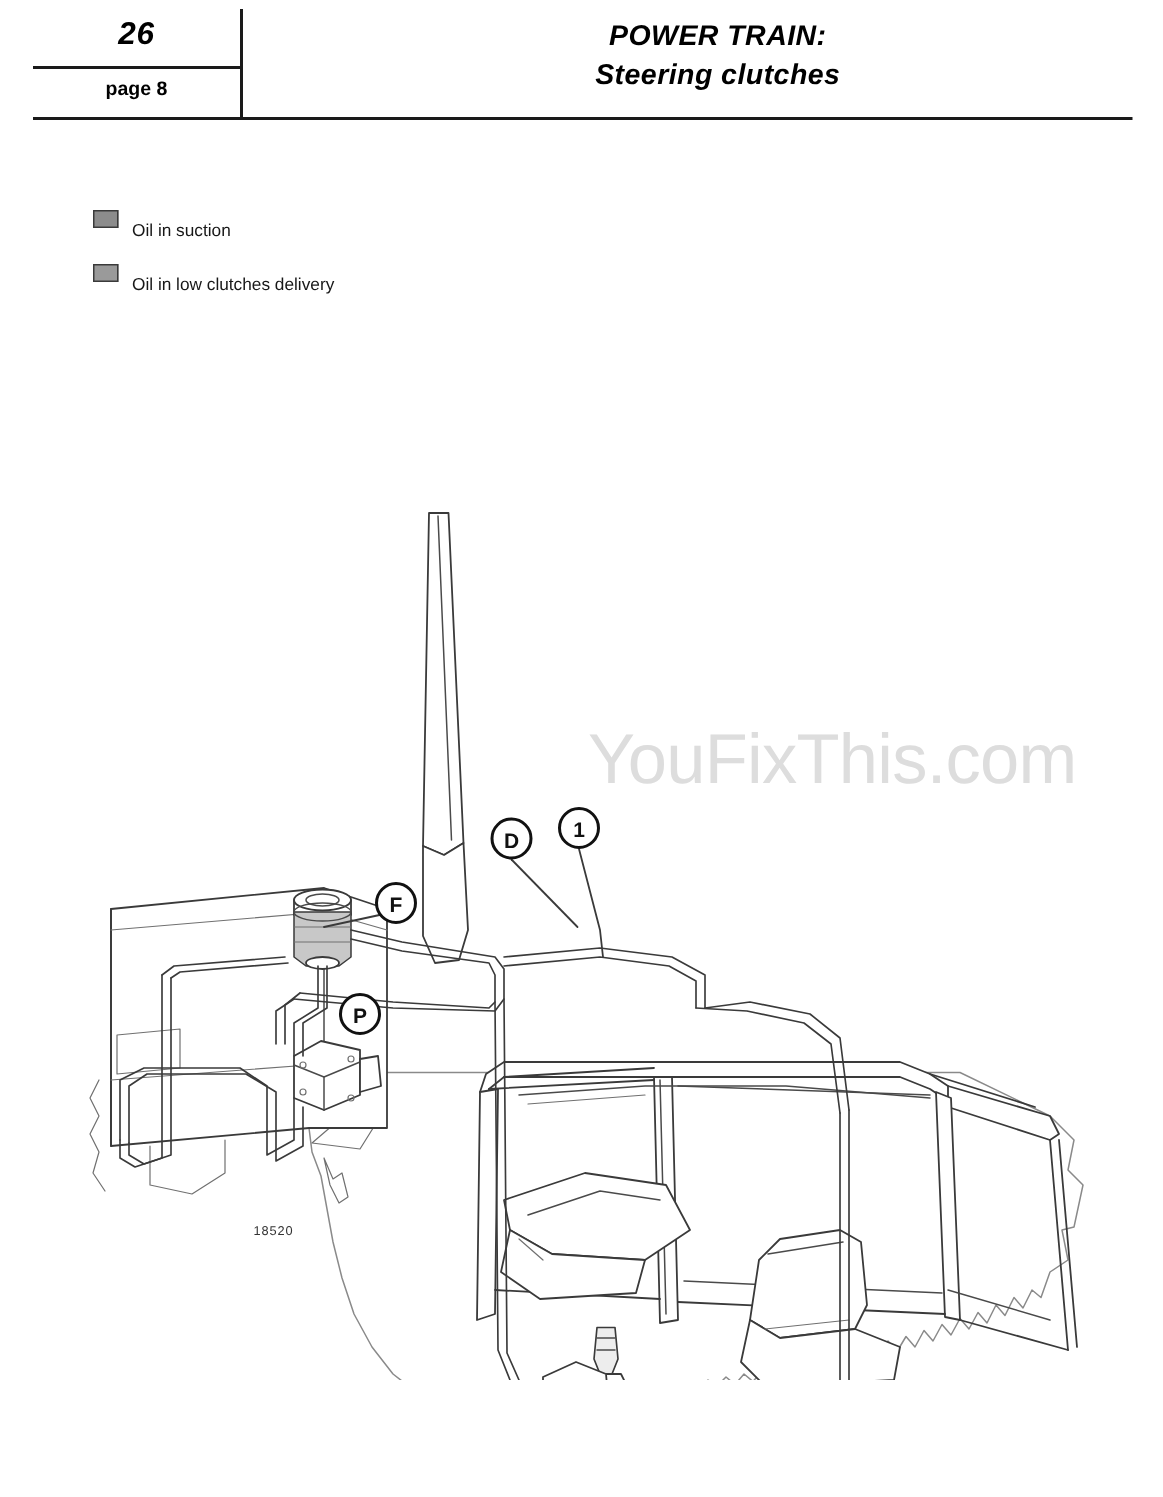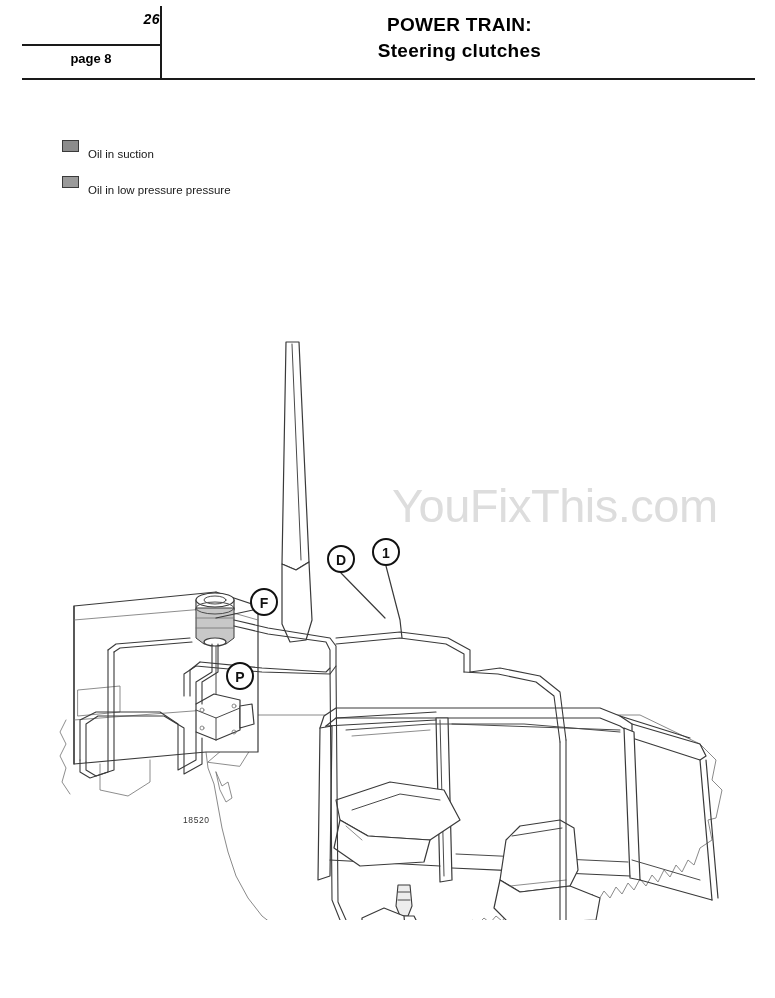--- a/index.html
+++ b/index.html
@@ -35,41 +35,42 @@
     width: 733px; height: 2px;
   }
   #hdr-divider {
     left: 160px; top: 6px;
     width: 2px; height: 74px;
   }
   #chapter-number {
     position: absolute;
     left: 22px; top: 11px;
     width: 138px;
-    text-align: right;
-    font-size: 14px;
+    text-align: center;
+    font-size: 21px;
     font-weight: bold;
     font-style: italic;
     letter-spacing: 0.5px;
   }
   #page-label {
     position: absolute;
     left: 22px; top: 51px;
     width: 138px;
     text-align: center;
     font-size: 13px;
     font-weight: bold;
   }
   #header-title {
     position: absolute;
-    left: 172px; top: 12px;
+    left: 191px; top: 12px;
     width: 575px;
     text-align: center;
     font-size: 19px;
     font-weight: bold;
+    font-style: italic;
     line-height: 26px;
     letter-spacing: 0.3px;
   }
   #header-title .t-line { display: block; }
 
   
   #legend {
     position: absolute;
     left: 62px; top: 138px;
     width: 420px;
@@ -109,21 +110,21 @@
     font-weight: normal;
     color: #dddddd;
     letter-spacing: -0.5px;
     white-space: nowrap;
     pointer-events: none;
     font-family: "Liberation Sans", sans-serif;
   }
 
   #figure-ref {
     position: absolute;
-    left: 183px; top: 815px;
+    left: 169px; top: 815px;
     font-size: 8.5px;
     color: #333333;
     letter-spacing: 0.6px;
   }
 
   
   #caption {
     position: absolute;
     left: 38px; top: 944px;
     width: 700px;
@@ -159,21 +160,21 @@
   </div>
 </div>
 
 <div id="legend">
   <div class="legend-row">
     <span class="legend-swatch" style="background: rgb(140, 140, 140);"></span>
     <span class="legend-label">Oil in suction</span>
   </div>
   <div class="legend-row">
     <span class="legend-swatch" style="background: rgb(154, 154, 154);"></span>
-    <span class="legend-label">Oil in low pressure pressure</span>
+    <span class="legend-label">Oil in low clutches delivery</span>
   </div>
 </div>
 
 <div id="diagram">
 <svg width="775" height="600" viewBox="0 0 775 600" xmlns="http://www.w3.org/2000/svg">
   <defs>
     <style>
       .ln  { fill:none; stroke:#3a3a3a; stroke-width:1.2; stroke-linejoin:round; stroke-linecap:round; }
       .ln2 { fill:none; stroke:#4a4a4a; stroke-width:1; stroke-linejoin:round; stroke-linecap:round; }
       .lnt { fill:none; stroke:#707070; stroke-width:0.8; stroke-linejoin:round; stroke-linecap:round; }

